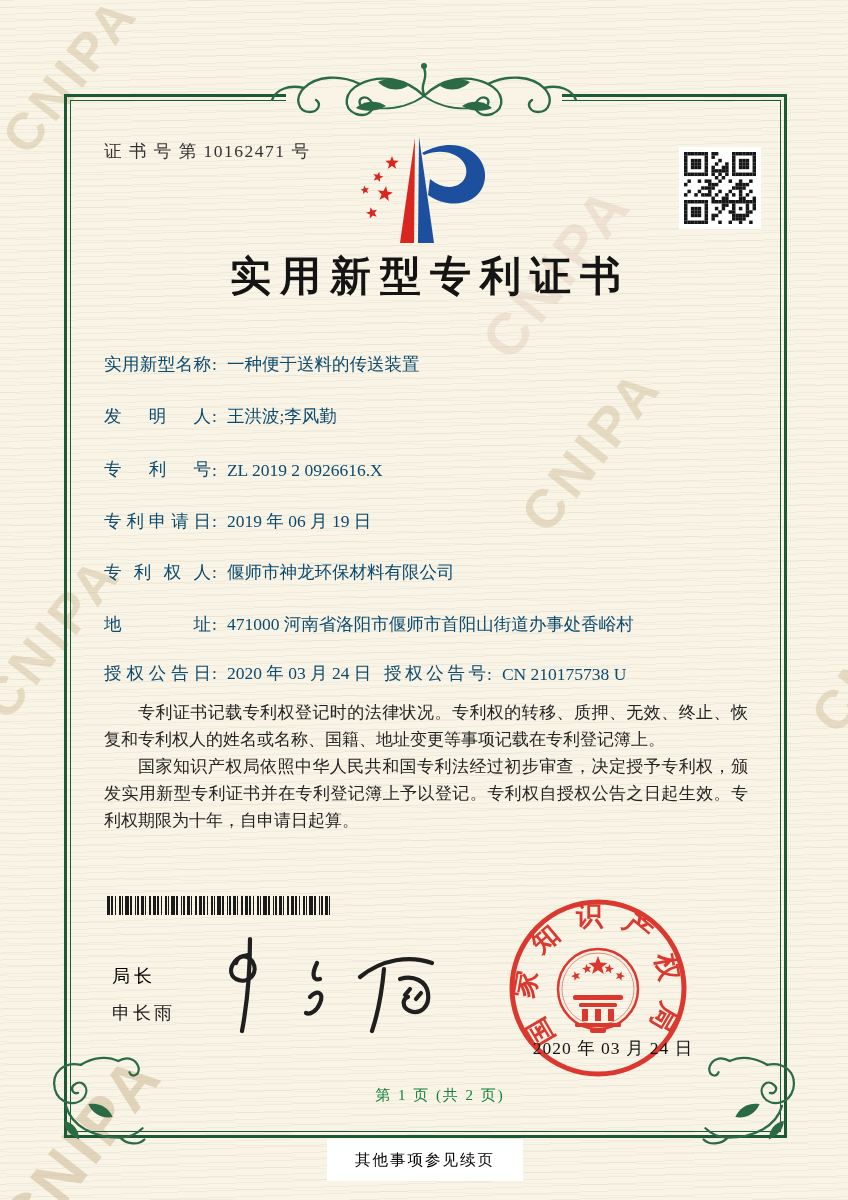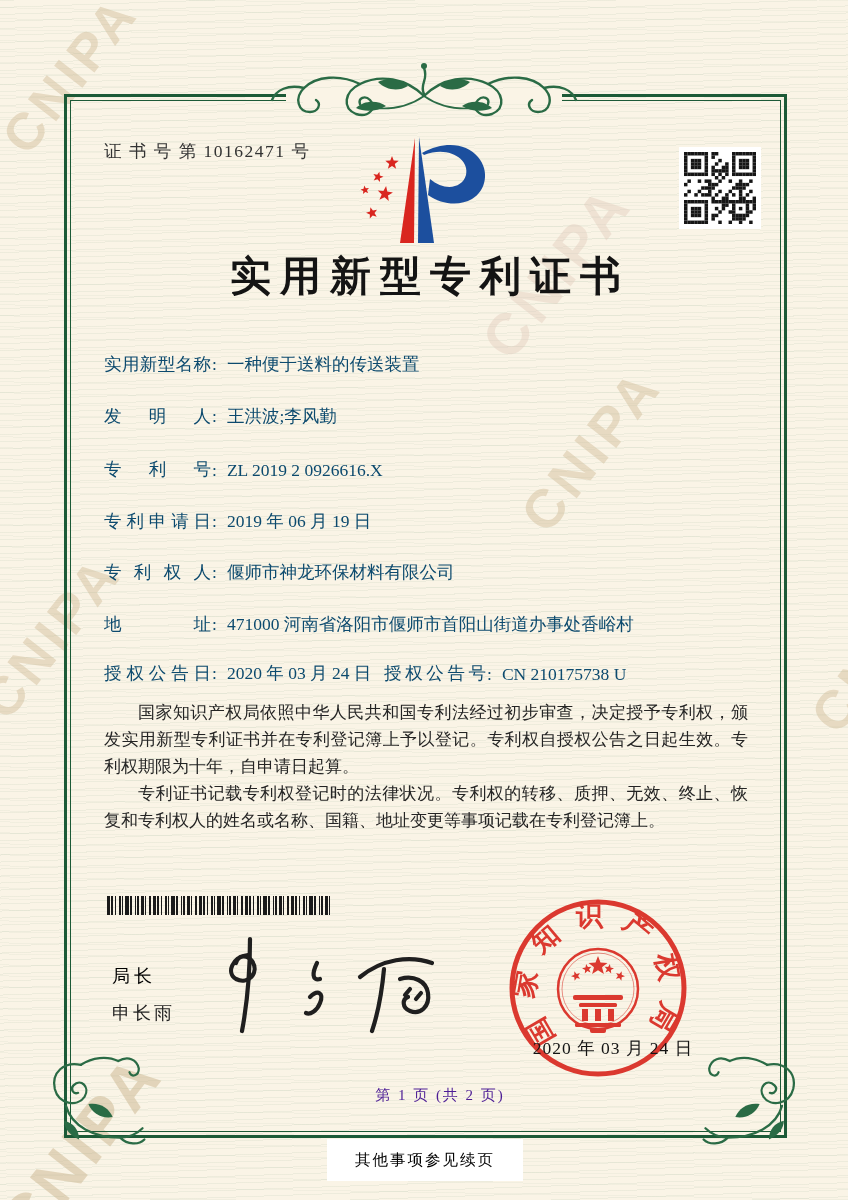--- a/index.html
+++ b/index.html
@@ -56,21 +56,21 @@
   .paras p{margin:0;text-indent:2em;}
   .barcode{position:absolute;left:107px;top:896px;width:228px;height:19px;}
   .sig-title{position:absolute;left:112px;top:964px;font-size:18px;letter-spacing:4px;color:#000000;}
   .sig-name{position:absolute;left:112px;top:1001px;font-size:18px;letter-spacing:3px;color:#1e1e1e;}
   .sig-script{position:absolute;left:214px;top:933px;width:242px;height:106px;}
   .seal{position:absolute;left:503px;top:893px;width:190px;height:190px;}
   .seal-date{
     position:absolute;left:528px;top:1036px;width:170px;text-align:center;
     font-size:17.5px;letter-spacing:1px;color:#141414;z-index:6;
   }
-  .page-info{position:absolute;left:64px;top:1086px;width:752px;text-align:center;font-size:15px;color:#4c1d95;letter-spacing:2px;}
+  .page-info{position:absolute;left:64px;top:1086px;width:752px;text-align:center;font-size:15px;color:#15803d;letter-spacing:2px;}
   .note-box{
     position:absolute;left:327px;top:1139px;width:196px;height:42px;z-index:5;
     background:#ffffff;text-align:center;line-height:42px;font-size:15.5px;color:#000000;letter-spacing:2px;
   }
   .green{stroke:#2a6b45;}
 </style>
 </head>
 <body>
 
 <div class="page">
@@ -373,22 +373,22 @@
       <span class="flabel">地址</span><span class="colon">:</span><span class="fvalue">471000 河南省洛阳市偃师市首阳山街道办事处香峪村</span>
     </div>
     <div class="row" style="top:661px">
       <span class="flabel">授权公告日</span><span class="colon">:</span><span class="fvalue">2020 年 03 月 24 日</span>
       <span class="group2">
         <span class="flabel2">授权公告号</span><span class="colon">:</span><span class="fvalue">CN 210175738 U</span>
       </span>
     </div>
 
     <div class="paras">
+      <p>专利证书记载专利权登记时的法律状况。专利权的转移、质押、无效、终止、恢复和专利权人的姓名或名称、国籍、地址变更等事项记载在专利登记簿上。</p>
       <p>国家知识产权局依照中华人民共和国专利法经过初步审查，决定授予专利权，颁发实用新型专利证书并在专利登记簿上予以登记。专利权自授权公告之日起生效。专利权期限为十年，自申请日起算。</p>
-      <p>专利证书记载专利权登记时的法律状况。专利权的转移、质押、无效、终止、恢复和专利权人的姓名或名称、国籍、地址变更等事项记载在专利登记簿上。</p>
     </div>
 
     <svg id="barcode" class="barcode" viewBox="0 0 228 19">
         <rect x="0" y="0" width="3" height="19" fill="#1a1a1a"></rect>
         <rect x="4" y="0" width="2" height="19" fill="#1a1a1a"></rect>
         <rect x="8" y="0" width="1" height="19" fill="#1a1a1a"></rect>
         <rect x="12" y="0" width="2" height="19" fill="#1a1a1a"></rect>
         <rect x="15" y="0" width="1" height="19" fill="#1a1a1a"></rect>
         <rect x="18" y="0" width="4" height="19" fill="#1a1a1a"></rect>
         <rect x="23" y="0" width="2" height="19" fill="#1a1a1a"></rect>

